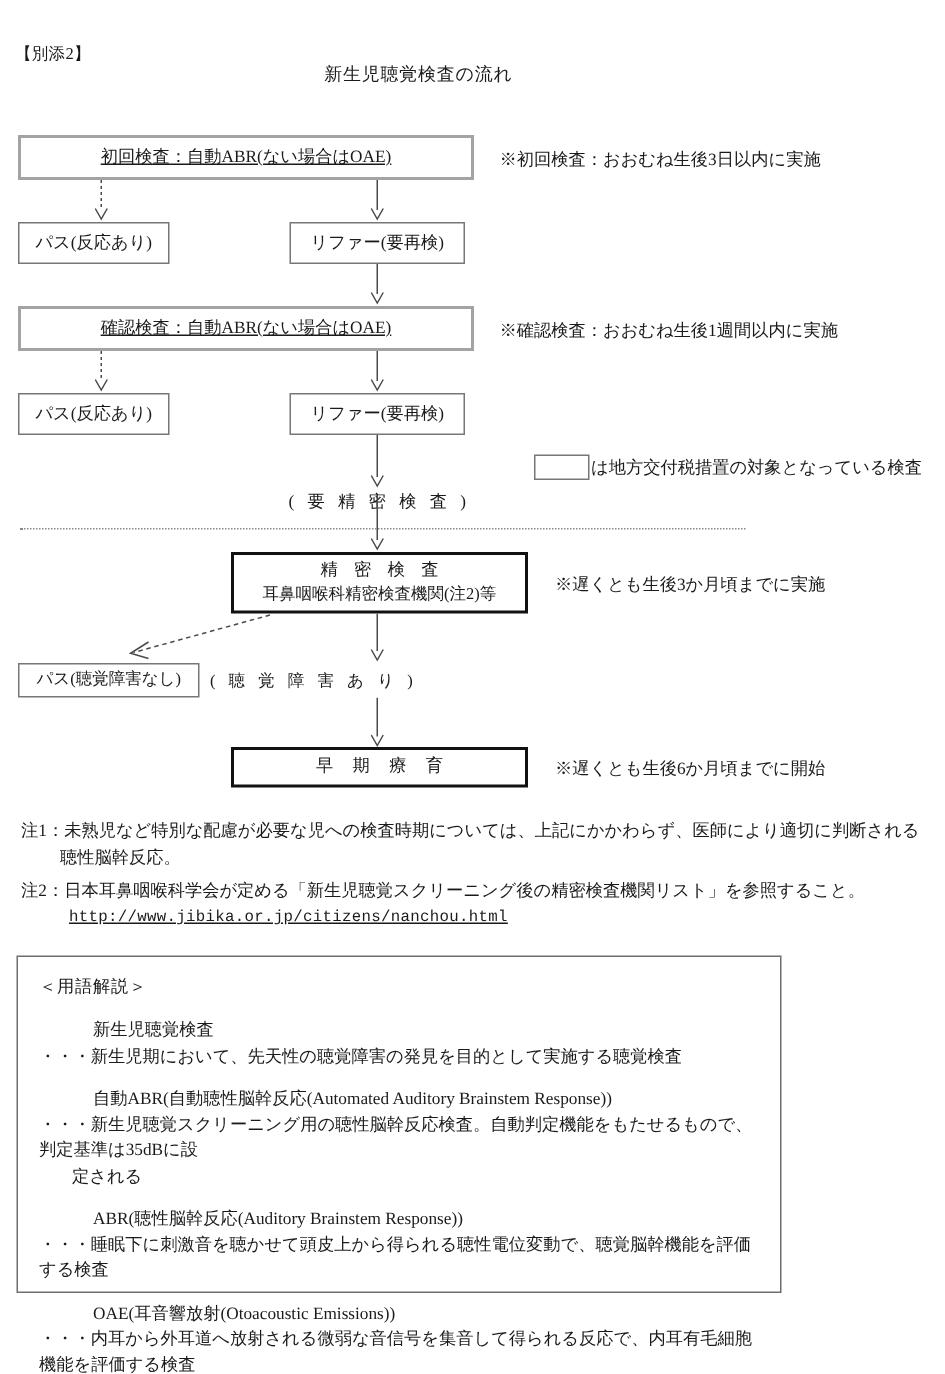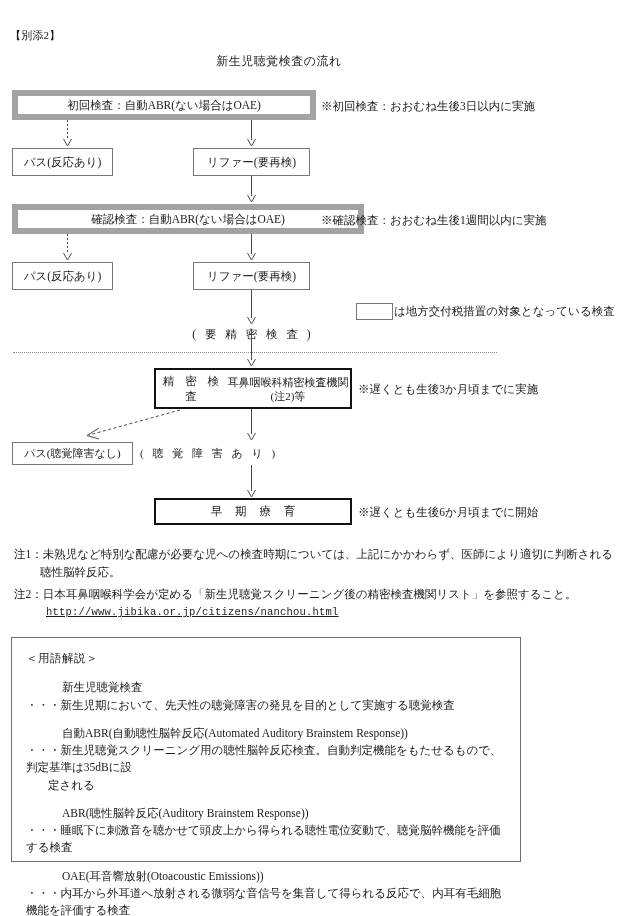--- a/index.html
+++ b/index.html
@@ -17,54 +17,54 @@
   }
   .abs { position: absolute; }
 
   
   #doc-label {
     left: 10px; top: 28px;
     font-size: 11px;
     letter-spacing: 0.2px;
   }
   #doc-title {
-    left: 0; top: 53px;
+    left: 0; top: 41px;
     width: 558px;
     text-align: center;
     font-size: 12px;
     letter-spacing: 0.5px;
   }
 
   
   .box {
     box-sizing: border-box;
     background: #ffffff;
     display: flex;
     align-items: center;
     justify-content: center;
     text-align: center;
     font-size: 11.5px;
     line-height: 1.25;
   }
-  .box-thick { border: 6px solid #a3a3a3; }
+  .box-thick { border: 2px solid #a3a3a3; text-decoration: underline; }
   .box-thin  { border: 1px solid #777777; }
   .box-black { border: 2px solid #111111; }
 
   
   #box-initial-test { left: 12px; top: 90px;  width: 304px; height: 30px; }
-  #box-confirm-test { left: 12px; top: 204px; width: 352px; height: 30px; }
+  #box-confirm-test { left: 12px; top: 204px; width: 304px; height: 30px; }
 
   #box-pass-1   { left: 12px;  top: 148px; width: 101px; height: 28px; }
   #box-refer-1  { left: 193px; top: 148px; width: 117px; height: 28px; }
   #box-pass-2   { left: 12px;  top: 262px; width: 101px; height: 28px; }
   #box-refer-2  { left: 193px; top: 262px; width: 117px; height: 28px; }
 
   #box-detailed-exam {
     left: 154px; top: 368px; width: 198px; height: 41px;
-    flex-direction: row;
+    flex-direction: column;
     justify-content: center;
   }
   #box-detailed-exam .line1 { letter-spacing: 4px; padding-left: 4px; }
   #box-detailed-exam .line2 { font-size: 11px; margin-top: 2px; }
 
   #box-early-intervention {
     left: 154px; top: 498px; width: 198px; height: 27px;
   }
   #box-early-intervention .label { letter-spacing: 5px; padding-left: 5px; }
 
@@ -83,20 +83,21 @@
   #legend-text {
     left: 394px; top: 304px;
     font-size: 11.5px;
     white-space: nowrap;
   }
 
   
   .side-note {
     font-size: 11.5px;
     white-space: nowrap;
+    margin-left: 12px;
   }
   #note-initial  { left: 321px; top: 99px; }
   #note-confirm  { left: 321px; top: 213px; }
   #note-detailed { left: 358px; top: 382px; }
   #note-early    { left: 358px; top: 505px; text-align: right; }
 
   
   #label-need-detailed {
     left: 154px; top: 327px; width: 198px;
     text-align: center;

